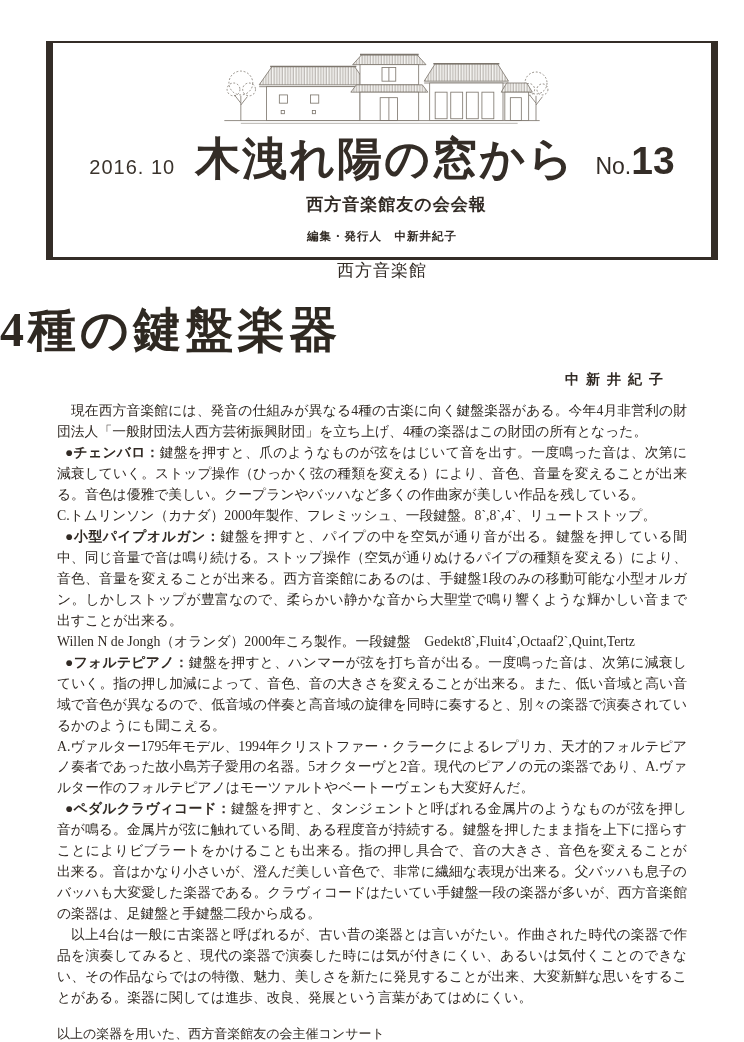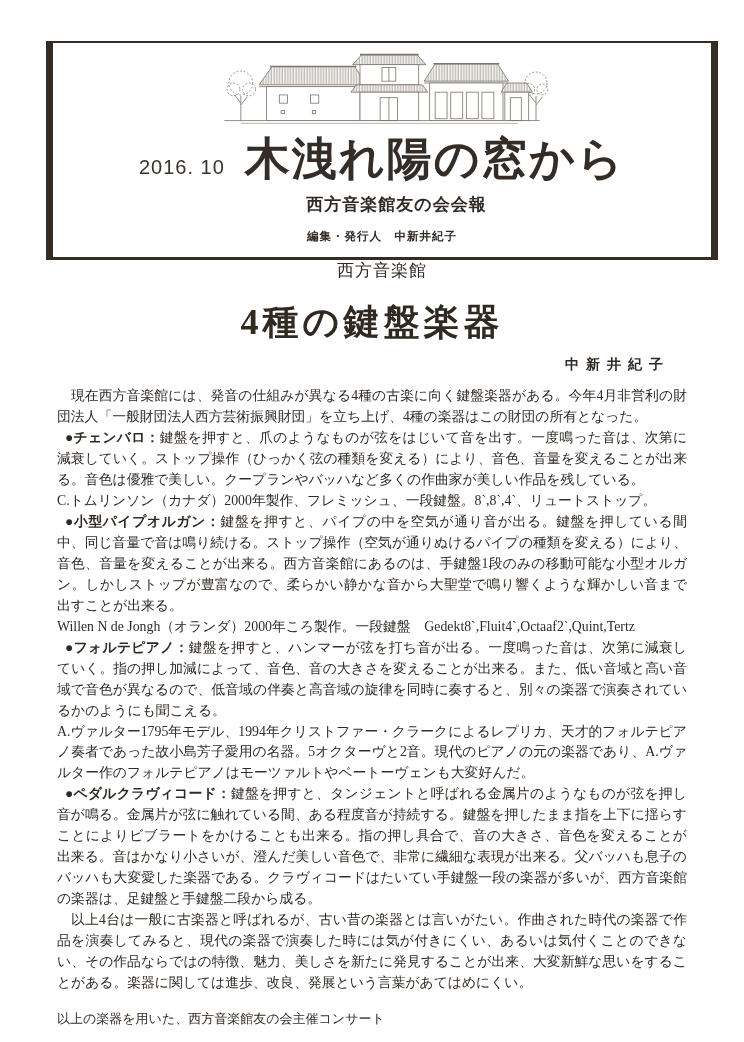--- a/index.html
+++ b/index.html
@@ -27,21 +27,21 @@
   .no-num{font-family:"Liberation Sans",sans-serif;font-weight:bold;font-size:39px;color:#342d27;}
   .subtitle{margin-top:4px;font-family:"Liberation Serif",serif;font-weight:bold;font-size:17px;letter-spacing:1px;padding-left:29px;}
   .editor{margin-top:13px;font-family:"Liberation Serif",serif;font-weight:bold;font-size:11.5px;letter-spacing:1px;}
   .org{margin-top:15px;font-family:"Liberation Sans",sans-serif;font-weight:normal;font-size:17px;letter-spacing:1px;}
   .addr-block{text-align:left;padding-left:42px;margin-top:3px;font-family:"Liberation Sans",sans-serif;font-weight:bold;color:#342d27;}
   .postal{font-size:13px;line-height:1.2;}
   .addr-line{font-size:14.5px;line-height:1.3;}
   .addr-line span{margin-right:10px;}
 
   
-  .article-title{margin:10px 0 0;text-align:center;font-family:"Liberation Serif",serif;font-weight:bold;font-size:36px;letter-spacing:4px;color:#2f2922;}
+  .article-title{margin:10px 0 0;text-align:left;font-family:"Liberation Serif",serif;font-weight:bold;font-size:48px;letter-spacing:4px;color:#2f2922;}
   .author{margin-top:9px;text-align:right;padding-right:74px;font-size:14px;letter-spacing:7px;font-weight:bold;}
   .bodytext{margin:12px 57px 0;font-size:13.8px;line-height:1.52;text-align:justify;color:#312a24;}
   .bodytext p{margin:0;}
   .plabel{font-family:"Liberation Sans",sans-serif;font-weight:bold;margin-left:8px;}
 
   
   .concerts{margin:16px 57px 0;font-size:13px;line-height:1.36;color:#312a24;}
   .concerts p{margin:0;}
   .c-head{margin-bottom:3px;}
 </style>
@@ -110,20 +110,21 @@
           <polygon points="312,46 318,36 340,36 346,46" fill="url(#tile)"></polygon>
           <rect x="316" y="46" width="26" height="31" fill="#ffffff"></rect>
           <rect x="322" y="52" width="12" height="25"></rect>
         </g>
       </svg>
     </div>
 
     <div class="title-row">
       <span class="issue-date">2016. 10</span>
       <h1 class="main-title">木洩れ陽の窓から</h1>
+      <span class="issue-no"><span class="no-label">No.</span><span class="no-num">13</span></span>
     </div>
 
     <div class="subtitle">西方音楽館友の会会報</div>
     <div class="editor">編集・発行人　中新井紀子</div>
     <div class="org">西方音楽館</div>
 
   </div>
 
   <div style="position:absolute;left:0;top:288px;width:744px;">
     <h2 class="article-title">4種の鍵盤楽器</h2>

